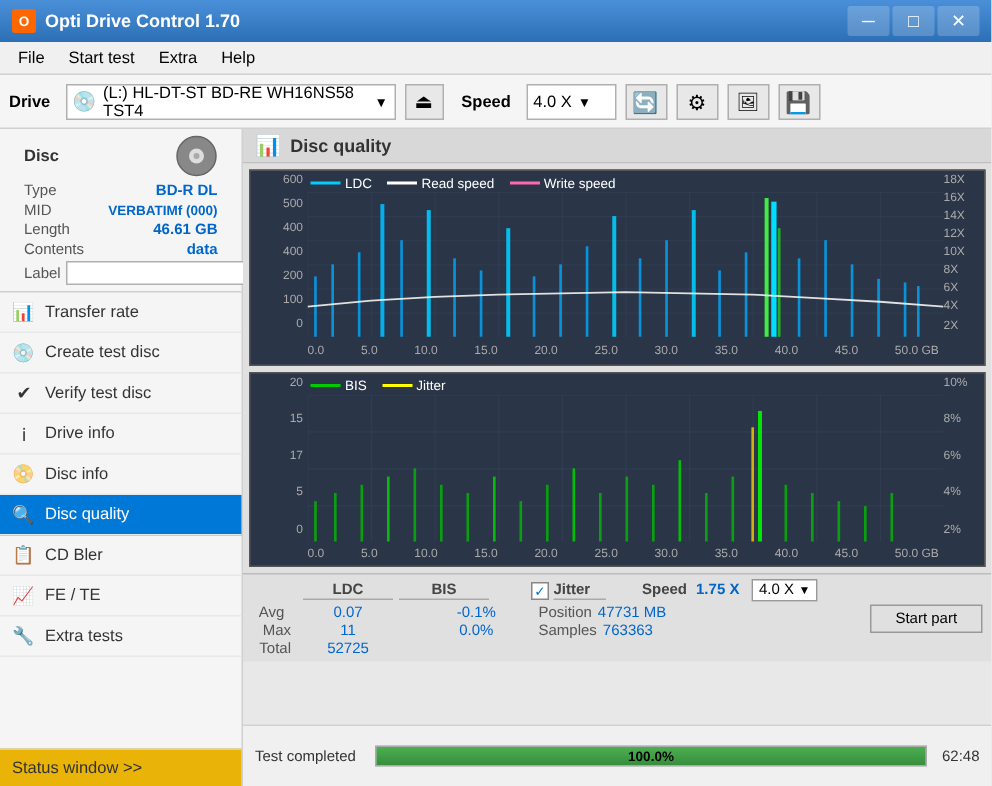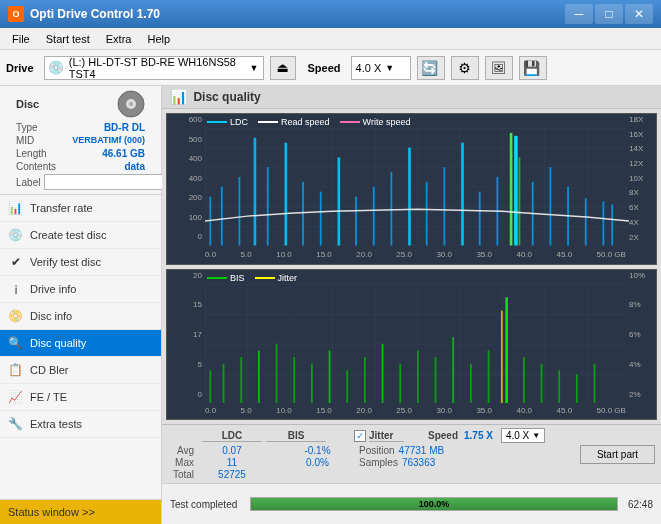--- a/index.html
+++ b/index.html
@@ -413,20 +413,21 @@
 
     
     .progress-section {
       background: #f0f0f0;
       border-top: 1px solid #d0d0d0;
       padding: 20px 8px;
       display: flex;
       align-items: center;
       gap: 0;
       height: 26px;
+      margin-top: 42px;
     }
     .progress-text {
       font-size: 10px;
       color: #333;
       min-width: 80px;
     }
     .progress-bar-outer {
       flex: 1;
       height: 14px;
       background: #d0d0d0;
@@ -775,21 +776,21 @@
         <div style="margin-left:4px;">
           <div style="background:white; border:1px solid #999; padding:1px 4px; font-size:10px; cursor:pointer; display:flex; align-items:center;">
             <span>4.0 X</span>
             <span style="font-size:8px; margin-left:3px;">▼</span>
           </div>
         </div>
       </div>
 
       <div style="display:flex; gap:4px; align-items:flex-start;">
         <div style="display:flex; flex-direction:column; gap:1px; width:30px;">
-          <div style="font-size:10px; color:#555; text-align:right; padding-right:4px;">Avg</div>
+          <div style="font-size:10px; color:#555; text-align:center; padding-right:4px;">Avg</div>
           <div style="font-size:10px; color:#555; text-align:right; padding-right:4px;">Max</div>
           <div style="font-size:10px; color:#555; text-align:right; padding-right:4px;">Total</div>
         </div>
         <div style="display:flex; flex-direction:column; gap:1px; width:60px; text-align:center;">
           <div style="font-size:10px; color:#0066cc;">0.07</div>
           <div style="font-size:10px; color:#0066cc;">11</div>
           <div style="font-size:10px; color:#0066cc;">52725</div>
         </div>
         <div style="width:20px;"></div>
         <div style="display:flex; flex-direction:column; gap:1px; width:55px; text-align:center;">

